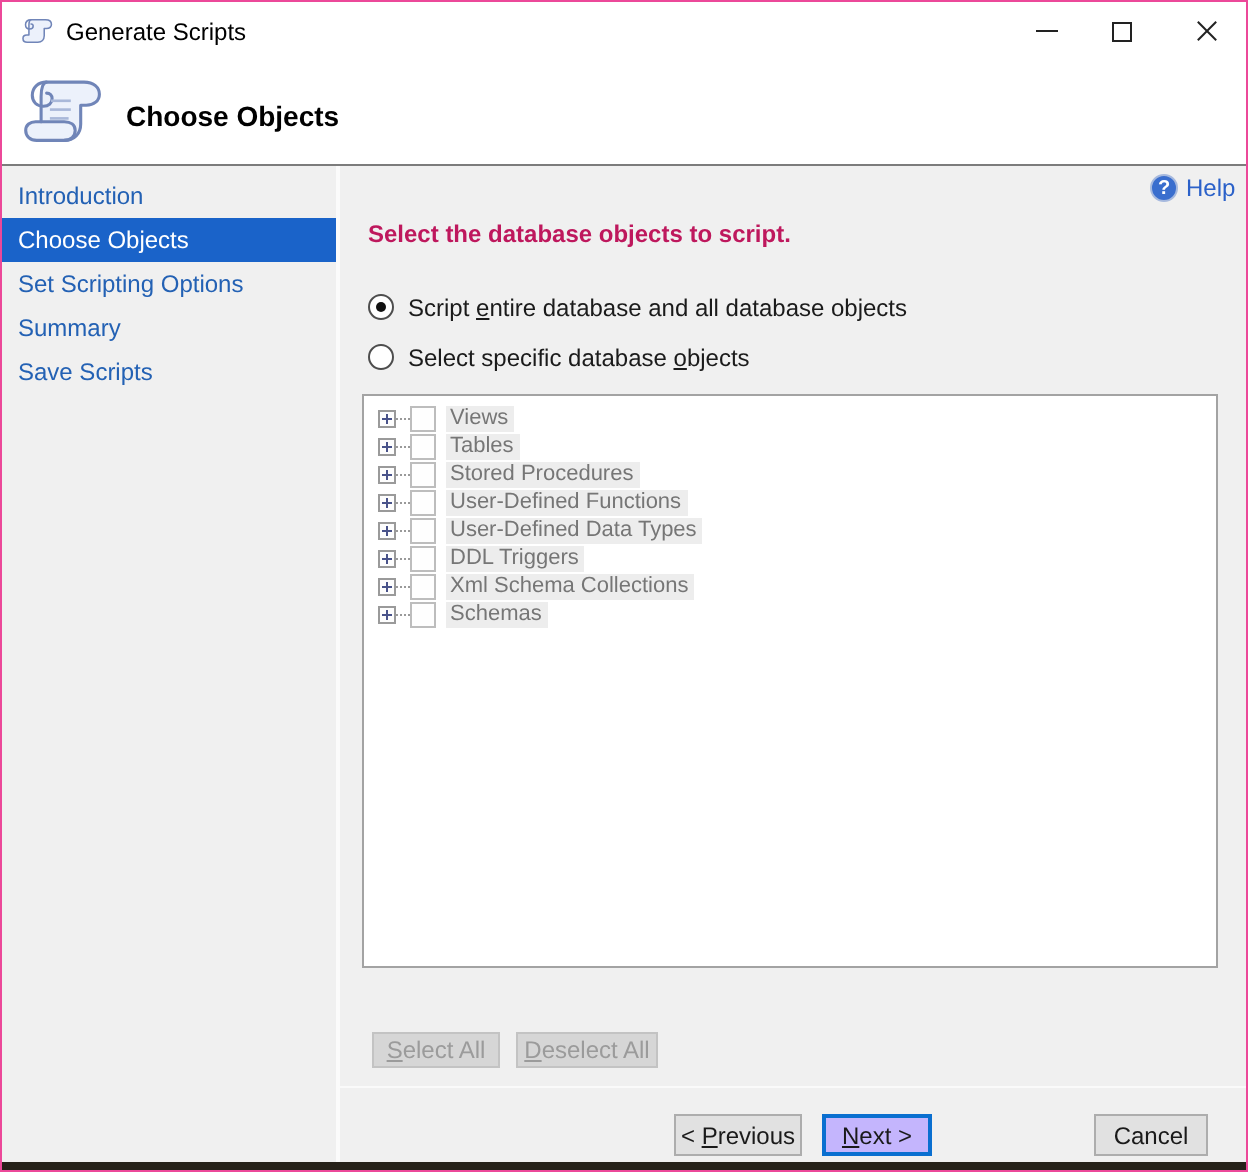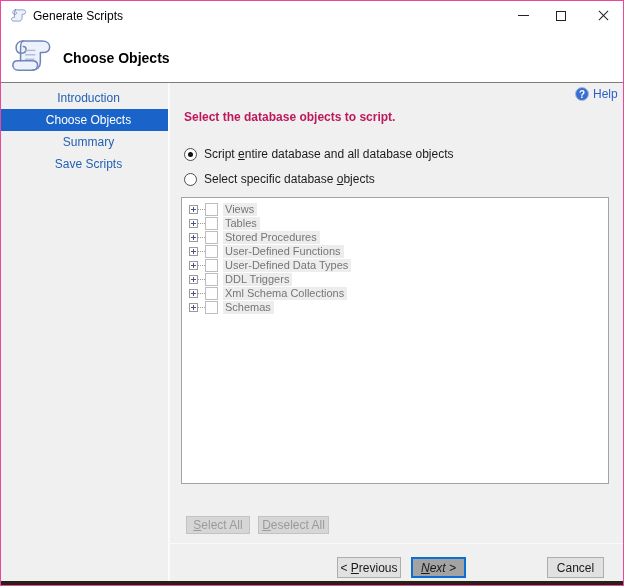--- a/index.html
+++ b/index.html
@@ -29,33 +29,33 @@
   .glyph-close::before { transform: rotate(45deg); }
   .glyph-close::after  { transform: rotate(-45deg); }
 
   .header-icon { position: absolute; left: 8px; top: 36px; width: 44px; height: 40px; }
   .header-title { position: absolute; left: 62px; top: 49px; font-size: 14px; font-weight: bold; color: #000; }
   .scroll-svg { width: 100%; height: 100%; display: block; }
 
   
   .sidebar { position: absolute; left: 0; top: 86px; width: 167px; }
   .side-item { height: 22px; line-height: 22px; padding-left: 8px; font-size: 12px;
-               color: var(--link, #2361b4); cursor: pointer; white-space: nowrap; text-align: center; }
+               color: var(--link, #2361b4); cursor: pointer; white-space: nowrap; }
   .side-item.selected { background: var(--accent, #1a63c9); color: #ffffff; }
   .sidebar-divider { position: absolute; left: 167px; top: 82px; width: 2px; height: 498px; background: #fbfbfb; }
 
   
   .help { position: absolute; left: 574px; top: 86px; display: flex; align-items: center; gap: 4px;
           font-size: 12px; color: var(--help-link, #2b61c9); cursor: pointer; text-decoration: none; }
   .help-icon { width: 14px; height: 14px; border-radius: 50%; background: #3a6ece; border: 1px solid #a6b9de;
                color: #fff; font-size: 10px; font-weight: bold; display: flex; align-items: center; justify-content: center; }
 
   .instruction { position: absolute; left: 183px; top: 109px; font-size: 12px; font-weight: bold; color: #be185d; }
 
-  .radio-row { position: absolute; left: 183px; display: flex; align-items: flex-end; cursor: default; }
+  .radio-row { position: absolute; left: 183px; display: flex; align-items: flex-start; cursor: default; }
   .radio-row.r1 { top: 146px; } .radio-row.r2 { top: 171px; }
   .radio { width: 13px; height: 13px; border: 1px solid #4d4d4d; border-radius: 50%; background: #fff;
            display: flex; align-items: center; justify-content: center; flex: 0 0 auto; }
   .radio.checked::after { content: ""; width: 5px; height: 5px; border-radius: 50%; background: #111; }
   .radio-label { margin-left: 7px; font-size: 12px; color: #1b1b1b; white-space: nowrap; }
   .ak { text-decoration: underline; }
 
   
   .tree { position: absolute; left: 180px; top: 196px; width: 428px; height: 287px;
           background: #ffffff; border: 1px solid #a3a3a3; padding-top: 4px; overflow: hidden; }
@@ -65,21 +65,21 @@
   .expander::after  { content: ""; position: absolute; left: 3px; top: 1px; width: 1px; height: 5px; background: #49538a; }
   .connector { width: 7px; border-top: 1px dotted #9a9a9a; flex: 0 0 auto; }
   .cbx { width: 13px; height: 13px; border: 1px solid #bdbdbd; background: #fefefe; flex: 0 0 auto; }
   .tree-label { margin-left: 5px; font-size: 11px; color: var(--tree-text, #767676);
                 background: #ededed; padding: 0 3px 1px 2px; white-space: nowrap; }
 
   
   .btn { position: absolute; font-size: 12px; font-family: "Liberation Sans", sans-serif;
          display: flex; align-items: center; justify-content: center; white-space: pre; cursor: default; }
   .btn-normal { background: #e1e1e1; border: 1px solid #adadad; color: #1a1a1a; }
-  .btn-default { background: #a3a3a3; border: 2px solid var(--focus, #0a6fd0); color: #1a1a1a; font-style: italic; }
+  .btn-default { background: #c4b5fd; border: 2px solid var(--focus, #0a6fd0); color: #1a1a1a; }
   .btn-disabled { background: #d6d6d6; border: 1px solid #c3c3c3; color: var(--disabled-text, #9b9b9b); margin-top: 24px; }
 
   .btn-select-all   { left: 185px; top: 491px; width: 64px; height: 18px; }
   .btn-deselect-all { left: 257px; top: 491px; width: 71px; height: 18px; }
 
   .footer-line { position: absolute; left: 169px; top: 542px; width: 455px; height: 1px; background: #fafafa; }
 
   .btn-previous { left: 336px; top: 556px; width: 64px; height: 21px; }
   .btn-next     { left: 410px; top: 556px; width: 55px; height: 21px; }
   .btn-finish   { left: 479px; top: 556px; width: 56px; height: 21px; }
@@ -128,20 +128,21 @@
       </g>
     </svg>
   </span>
   <span class="header-title">Choose Objects</span>
 
   <div class="separator"></div>
 
   <div class="sidebar">
     <div class="side-item">Introduction</div>
     <div class="side-item selected">Choose Objects</div>
+    <div class="side-item">Set Scripting Options</div>
     <div class="side-item">Summary</div>
     <div class="side-item">Save Scripts</div>
   </div>
   <div class="sidebar-divider"></div>
 
   <a class="help">
     <span class="help-icon">
         <span>?</span>
       </span>
     <span>Help</span>

